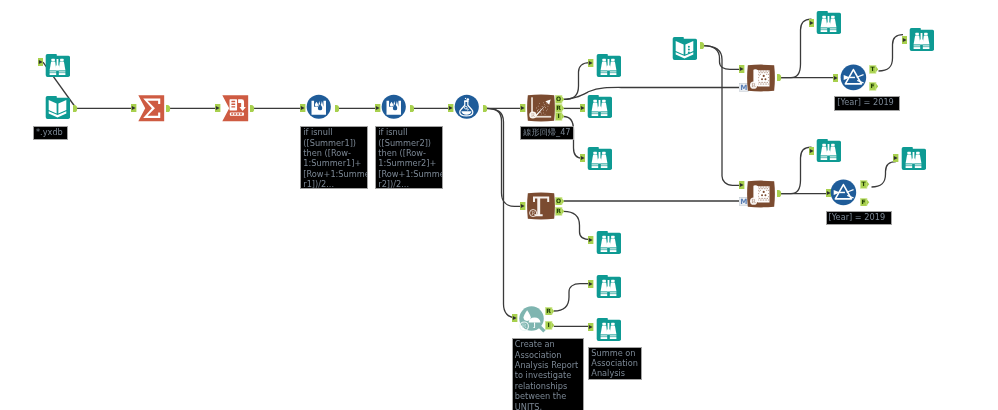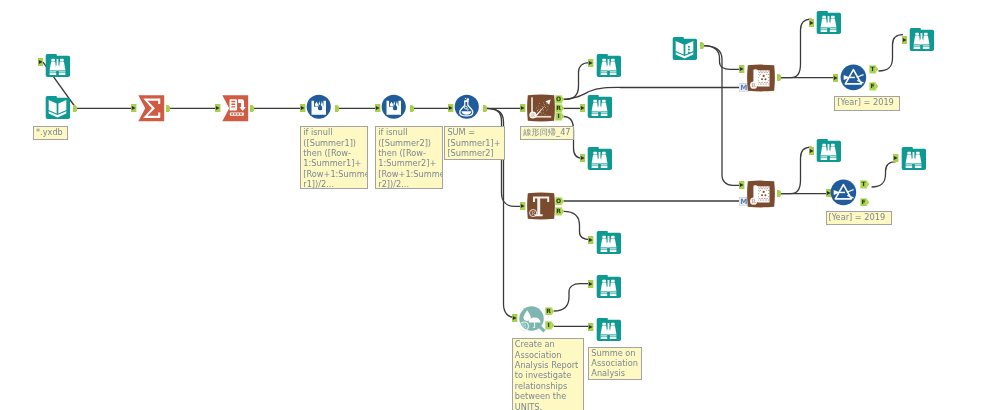--- a/index.html
+++ b/index.html
@@ -1,19 +1,19 @@
 <!DOCTYPE html>
 <html><head>
 <meta charset="utf-8">
 <style>
   html,body{margin:0;padding:0;background:#ffffff;}
   body{width:998px;height:410px;overflow:hidden;font-family:"DejaVu Sans",sans-serif;}
   #canvas{position:relative;width:998px;height:410px;background:#ffffff;overflow:hidden;}
   .node{position:absolute;line-height:0;}
-  .lbl{position:absolute;border:1px solid #a3a3a3;background:#fef9c3;color:#7b8794;
+  .lbl{position:absolute;border:1px solid #a3a3a3;background:#000000;color:#7b8794;
        font-family:"DejaVu Sans",sans-serif;font-size:8.2px;line-height:10.4px;
        padding:0 2px;box-sizing:border-box;white-space:pre-line;overflow:hidden;}
   #wires{position:absolute;left:0;top:0;}
   .plug{position:absolute;line-height:0;}
 </style>
 </head>
 <body>
 
 <div id="canvas">
 <svg id="wires" width="998" height="410">
@@ -721,23 +721,20 @@
 then ([Row-
 1:Summer1]+
 [Row+1:Summe
 r1])/2...</div>
 <div class="lbl" style="left:375.3px;top:126.2px;width:68.0px;height:62.5px">if isnull
 ([Summer2])
 then ([Row-
 1:Summer2]+
 [Row+1:Summe
 r2])/2...</div>
-<div class="lbl" style="left:444.4px;top:126.4px;width:61.0px;height:33.3px">SUM =
-[Summer1]+
-[Summer2]</div>
 <div class="lbl" style="left:520.3px;top:126.2px;width:53.6px;height:14.1px">線形回帰_47</div>
 <div class="lbl" style="left:511.8px;top:338.2px;width:71.8px;height:73.0px">Create an
 Association
 Analysis Report
 to investigate
 relationships
 between the
 UNITS,</div>
 <div class="lbl" style="left:588.3px;top:346.6px;width:53.6px;height:33.8px">Summe on
 Association

